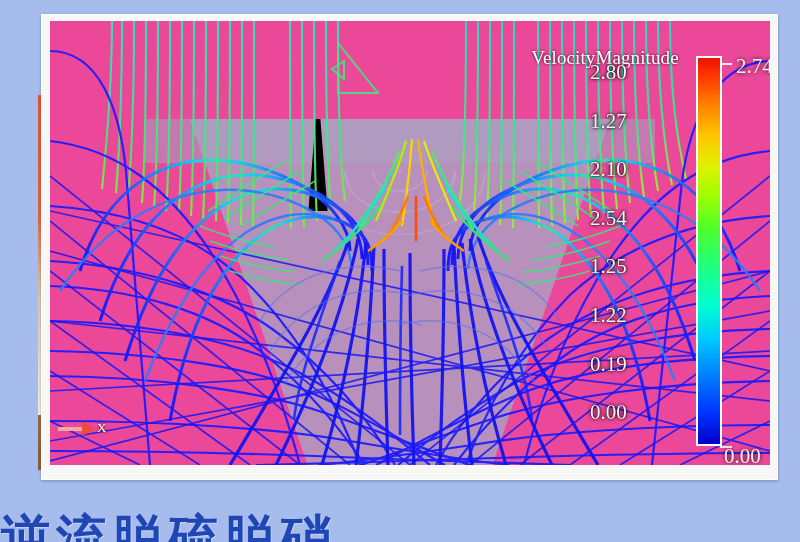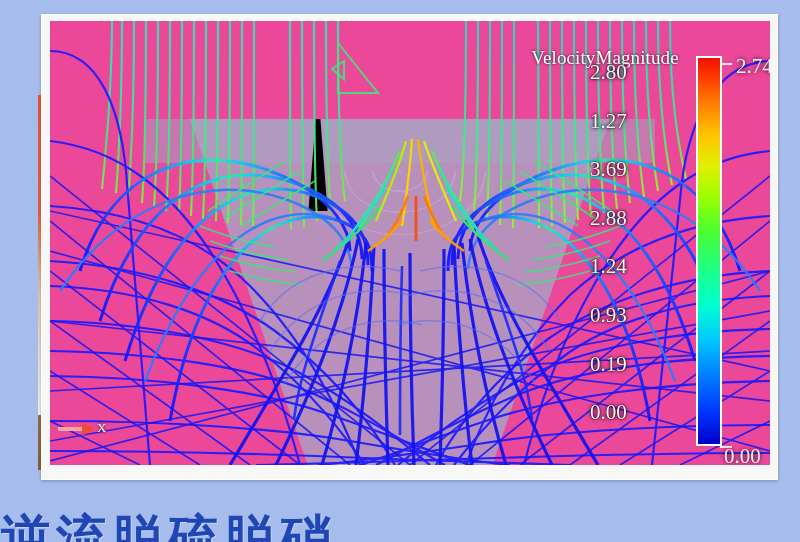--- a/index.html
+++ b/index.html
@@ -369,24 +369,24 @@
         <path d="M500,330 C465,275 410,262 360,274"></path>
         <path d="M485,362 C450,305 395,292 348,304"></path>
       </g>
     </svg>
 
     <div class="cb-title">VelocityMagnitude</div>
 
     <div class="cb-ticklabels">
       <div>2.80</div>
       <div>1.27</div>
-      <div>3.69</div>
-      <div>2.88</div>
-      <div>1.24</div>
-      <div>0.93</div>
+      <div>2.10</div>
+      <div>2.54</div>
+      <div>1.25</div>
+      <div>1.22</div>
       <div>0.19</div>
       <div>0.00</div>
     </div>
 
     <div id="colorbar"></div>
     <div id="cb-tick-top"></div>
     <div id="cb-tick-bottom"></div>
     <div class="cb-endlabel" id="cb-max">2.74</div>
     <div class="cb-endlabel" id="cb-min">0.00</div>
 

